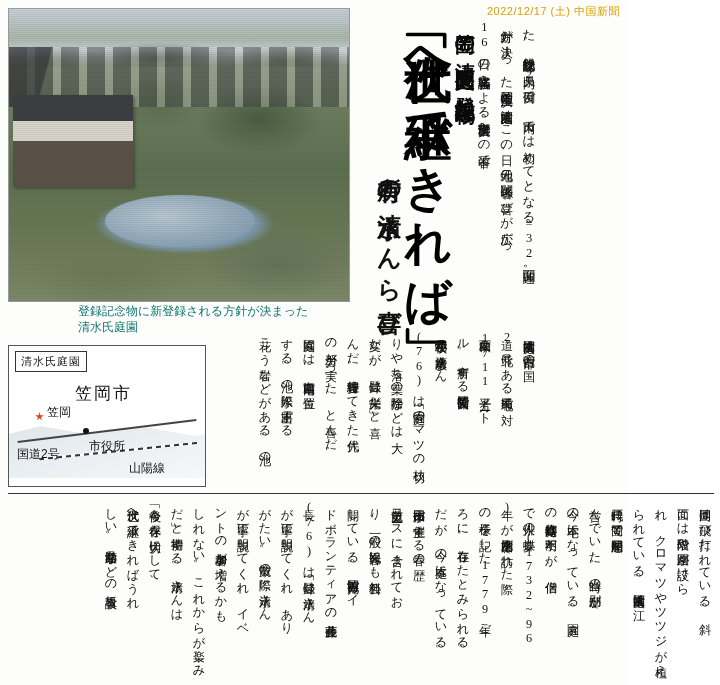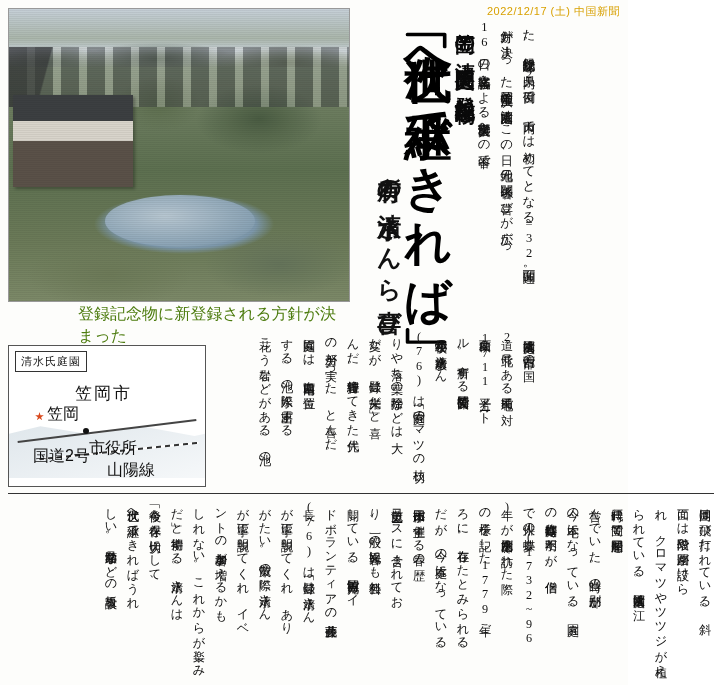--- a/index.html
+++ b/index.html
@@ -159,24 +159,24 @@
     inset: 0;
     background-image:
       repeating-linear-gradient(0deg, rgba(0,0,0,0.05) 0 1px, rgba(255,255,255,0.03) 1px 2px);
     mix-blend-mode: multiply;
   }
   .photo-caption {
     position: absolute;
     top: 303px;
     left: 78px;
     width: 270px;
-    font-size: 16px;
+    font-size: 12px;
     line-height: 1.35;
     font-family: Liberation Sans, sans-serif;
-    color: #4d7c0f;
+    color: #0f766e;
   }
 
   
   .map {
     position: absolute;
     left: 8px;
     top: 345px;
     width: 196px;
     height: 140px;
     border: 1px solid #555;
@@ -229,21 +229,21 @@
     clip-path: polygon(50% 0%, 61% 35%, 98% 35%, 68% 57%, 79% 91%, 50% 70%, 21% 91%, 32% 57%, 2% 35%, 39% 35%);
   }
   .map-dot {
     position: absolute;
     width: 6px; height: 6px;
     border-radius: 50%;
     background: #111;
   }
   .map-label {
     position: absolute;
-    font-size: 16px;
+    font-size: 12px;
     font-family: "Liberation Sans", sans-serif;
     color: #111;
     white-space: nowrap;
   }
 
   
   .body-cols {
     position: absolute;
     top: 330px;
     left: 210px;
@@ -316,22 +316,22 @@
   <div class="map">
     <div class="map-coast"></div>
     <div class="map-road"></div>
     <div class="map-rail"></div>
     <div class="map-star"></div>
     <div class="map-dot" style="left:74px; top:82px;"></div>
     <div class="map-title">清水氏庭園</div>
     <div class="map-city">笠岡市</div>
     <div class="map-label" style="left:38px; top:58px;">笠岡</div>
     <div class="map-label" style="left:80px; top:92px;">市役所</div>
-    <div class="map-label" style="left:24px; top:100px;">国道2号</div>
-    <div class="map-label" style="left:98px; top:114px;">山陽線</div>
+    <div class="map-label" style="left:8px; top:100px;">国道2号</div>
+    <div class="map-label" style="left:120px; top:114px;">山陽線</div>
   </div>
 
   <div class="lead">
     <div class="vtext">16日の文化審議会による文部科学大臣への答申で、</div>
     <div class="vtext">方針が決まった笠岡市生江浜の清水氏庭園。この日、地元の関係者に喜びが広がっ</div>
     <div class="vtext">た。登録記念物は県内2例目で、市内では初めてとなる=32面関連。</div>
   </div>
 
   <div class="headline-area">
     <div class="vtext sub-head">所有の清水さんら喜び</div>

